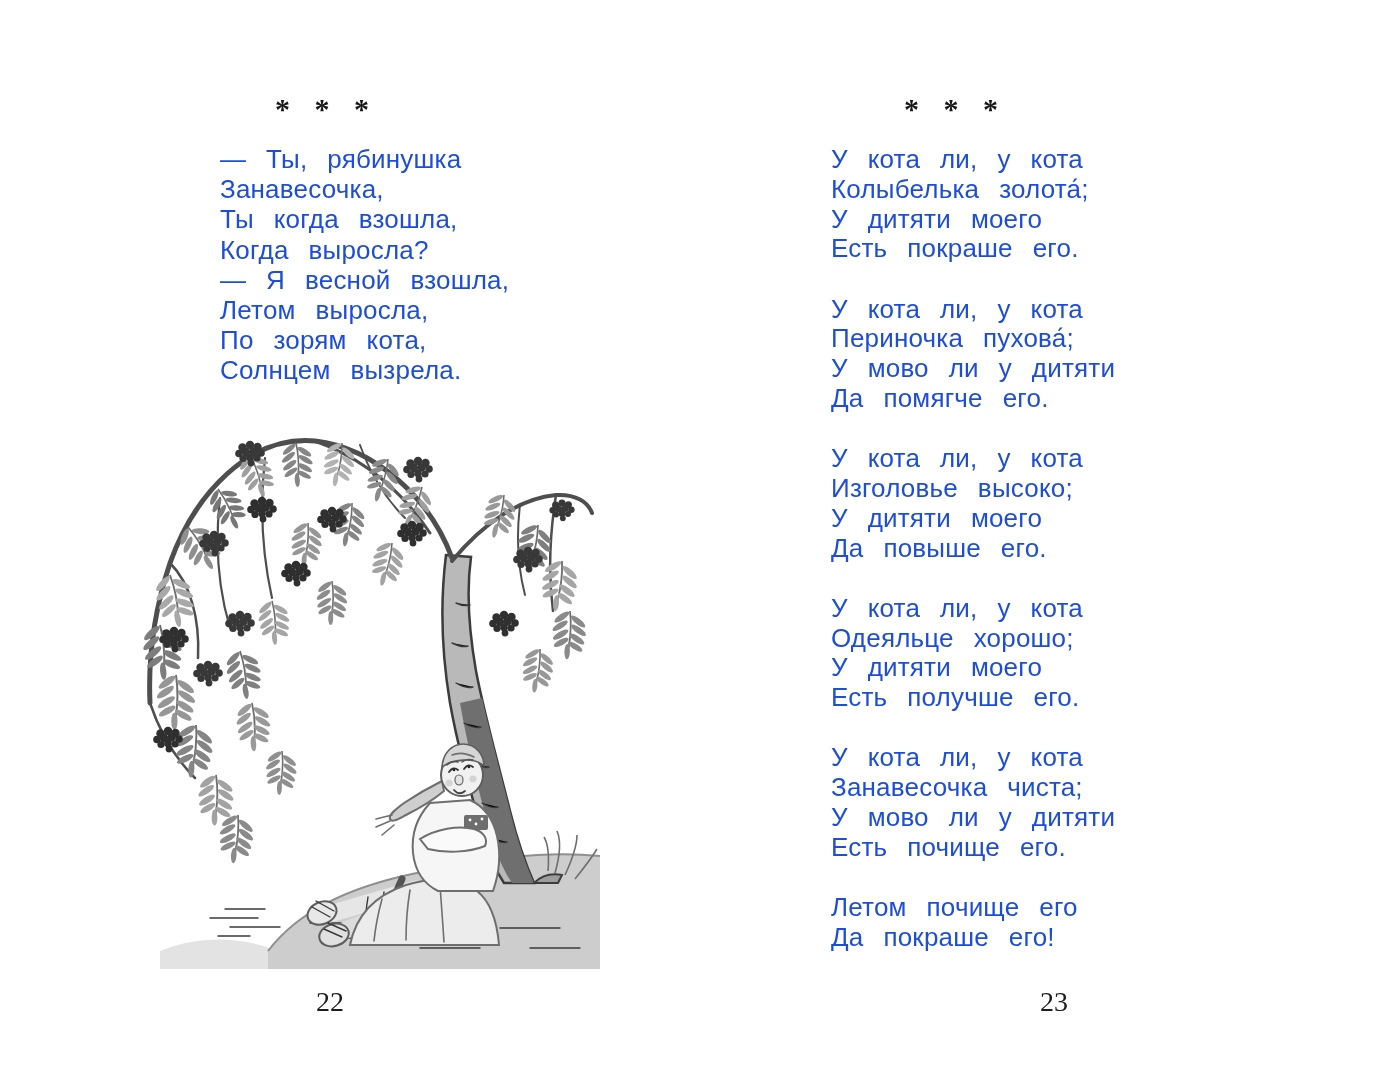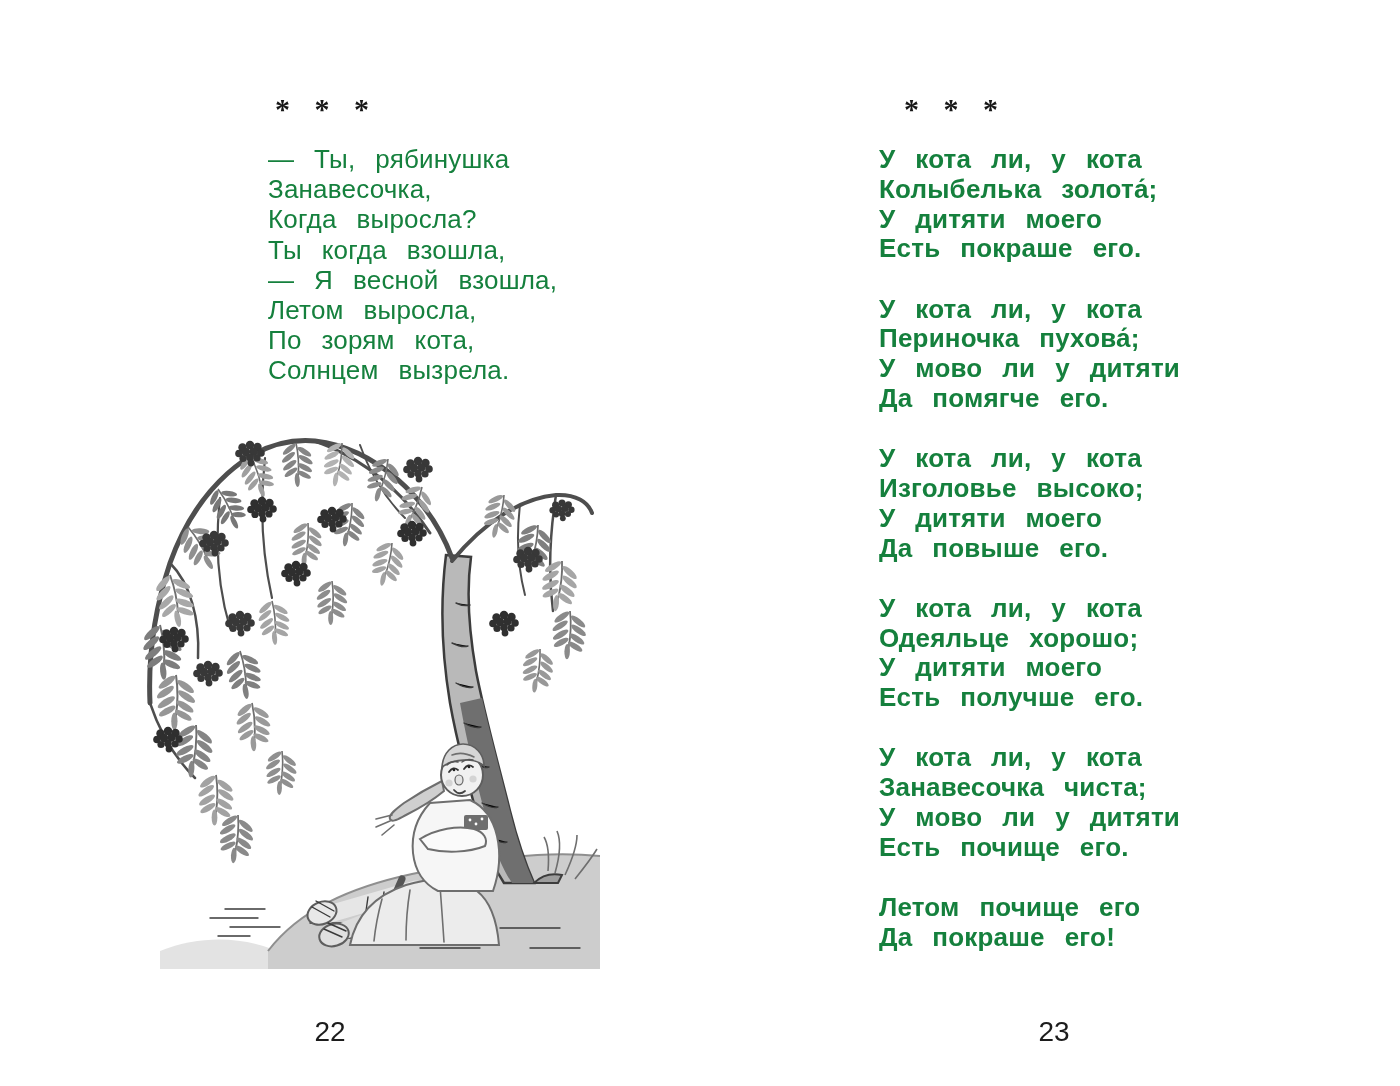--- a/index.html
+++ b/index.html
@@ -16,33 +16,32 @@
     position:absolute;top:92px;
     font-family:"Liberation Serif", serif;
     font-size:30px;font-weight:bold;color:#181818;
     word-spacing:17px;text-align:center;
   }
   #page-left .marker{left:221px;width:202px;}
   #page-right .marker{left:131px;width:240px;}
 
   .poem{
     position:absolute;
-    font-size:26px;color:#15803d;
+    font-size:26px;color:#1d4ed8;
     word-spacing:12.5px;letter-spacing:0.2px;
     white-space:nowrap;
-    margin-left:48px;
   }
   #page-left .poem{left:220px;top:144px;line-height:30.2px;}
-  #page-right .poem{left:131px;top:145px;line-height:29.8px;font-weight:bold;}
+  #page-right .poem{left:131px;top:145px;line-height:29.8px;}
   .stanza{margin:0 0 30.4px 0;}
   .stanza:last-child{margin-bottom:0;}
 
   .pageno{
     position:absolute;top:986px;width:60px;text-align:center;
-    font-family:Liberation Sans, sans-serif;font-size:28px;color:#1c1c1c;margin-top:30px;
+    font-family:Liberation Serif, serif;font-size:28px;color:#1c1c1c;
   }
   #page-left .pageno{left:300px;}
   #page-right .pageno{left:324px;}
 
   figure.illu{margin:0;position:absolute;}
   #illu-left{left:100px;top:403px;width:500px;height:566px;}
   figure.illu svg{display:block;width:100%;height:100%;}
 
   .st{fill:none;stroke:#6f6f6f;stroke-width:1.6;}
   .branch{fill:none;stroke:#4e4e4e;stroke-linecap:round;}
@@ -53,22 +52,22 @@
 
 <div class="spread">
 
   <section class="page" id="page-left">
     <div class="marker">* * *</div>
 
     <div class="poem">
         <div class="stanza">
           <div class="poem-line">— Ты, рябинушка</div>
           <div class="poem-line">Занавесочка,</div>
+          <div class="poem-line">Ты когда взошла,</div>
           <div class="poem-line">Когда выросла?</div>
-          <div class="poem-line">Ты когда взошла,</div>
           <div class="poem-line">— Я весной взошла,</div>
           <div class="poem-line">Летом выросла,</div>
           <div class="poem-line">По зорям кота,</div>
           <div class="poem-line">Солнцем вызрела.</div>
         </div>
       </div>
 
     <figure class="illu" id="illu-left">
       <svg viewBox="0 0 500 566" xmlns="http://www.w3.org/2000/svg">
         <defs>

